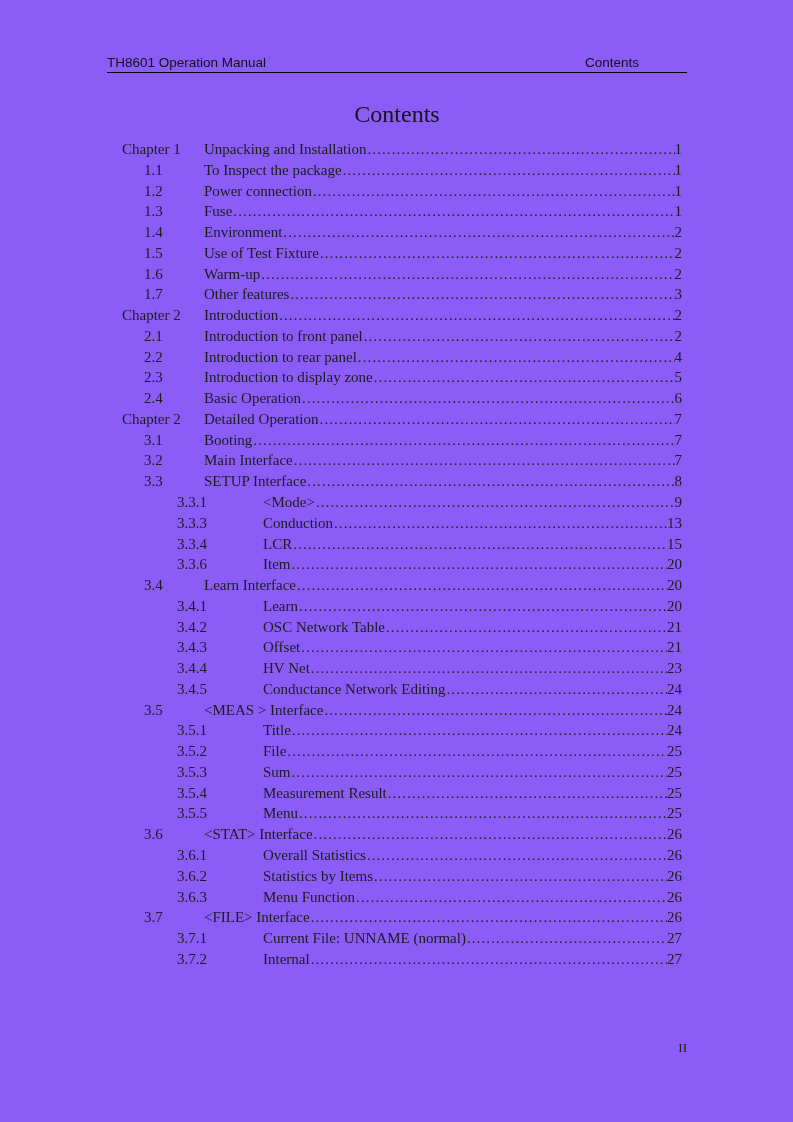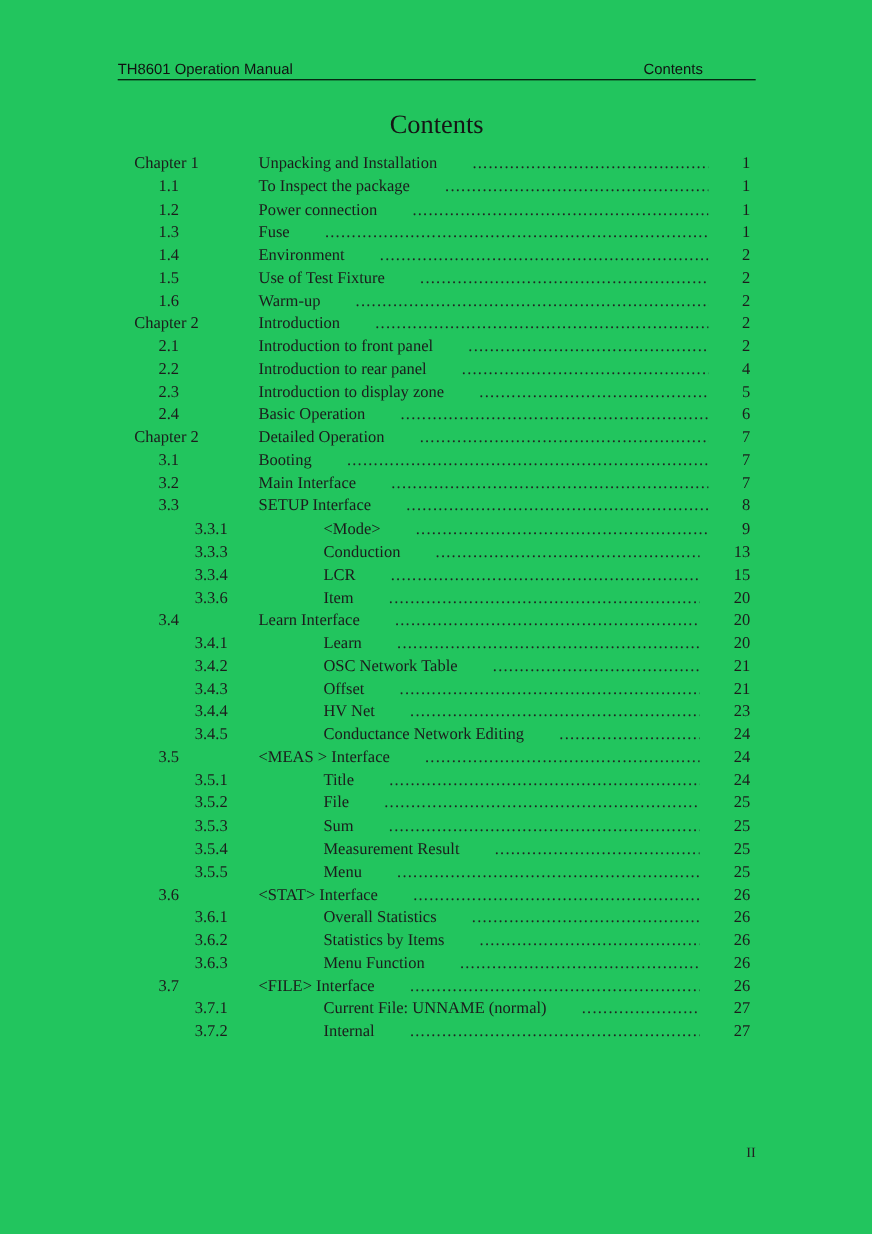--- a/index.html
+++ b/index.html
@@ -4,21 +4,21 @@
 <style>
   html, body {
     margin: 0;
     padding: 0;
     background: #ffffff;
   }
   .page {
     position: relative;
     width: 793px;
     height: 1122px;
-    background: #22c55e;
+    background: #8b5cf6;
     overflow: hidden;
     color: #1c1c1c;
     font-family: "Liberation Serif", "DejaVu Serif", serif;
   }
   
   .running-header {
     position: absolute;
     left: 107px;
     top: 54px;
     width: 580px;
@@ -57,26 +57,25 @@
   }
   
   .toc-list {
     position: absolute;
     left: 107px;
     top: 139px;
     width: 575px;
   }
   .toc-row {
     display: flex;
-    align-items: center;
+    align-items: flex-end;
     height: 20.78px;
     line-height: 20.78px;
     font-size: 15px;
     white-space: nowrap;
-    gap: 31px;
   }
   .toc-row .num {
     flex: 0 0 auto;
     box-sizing: border-box;
     width: 97px;
   }
   .toc-row.level-1 .num { padding-left: 15px; }
   .toc-row.level-2 .num { padding-left: 37px; }
   .toc-row.level-3 .num { width: 156px; padding-left: 70px; }
   .toc-row .entry-title {
@@ -160,20 +159,26 @@
       <span class="entry-title">Use of Test Fixture</span>
       <span class="dots"></span>
       <span class="pageno">2</span>
     </div>
       <div class="toc-row level-2">
       <span class="num">1.6</span>
       <span class="entry-title">Warm-up</span>
       <span class="dots"></span>
       <span class="pageno">2</span>
     </div>
+      <div class="toc-row level-2">
+      <span class="num">1.7</span>
+      <span class="entry-title">Other features</span>
+      <span class="dots"></span>
+      <span class="pageno">3</span>
+    </div>
       <div class="toc-row level-1">
       <span class="num">Chapter 2</span>
       <span class="entry-title">Introduction</span>
       <span class="dots"></span>
       <span class="pageno">2</span>
     </div>
       <div class="toc-row level-2">
       <span class="num">2.1</span>
       <span class="entry-title">Introduction to front panel</span>
       <span class="dots"></span>

